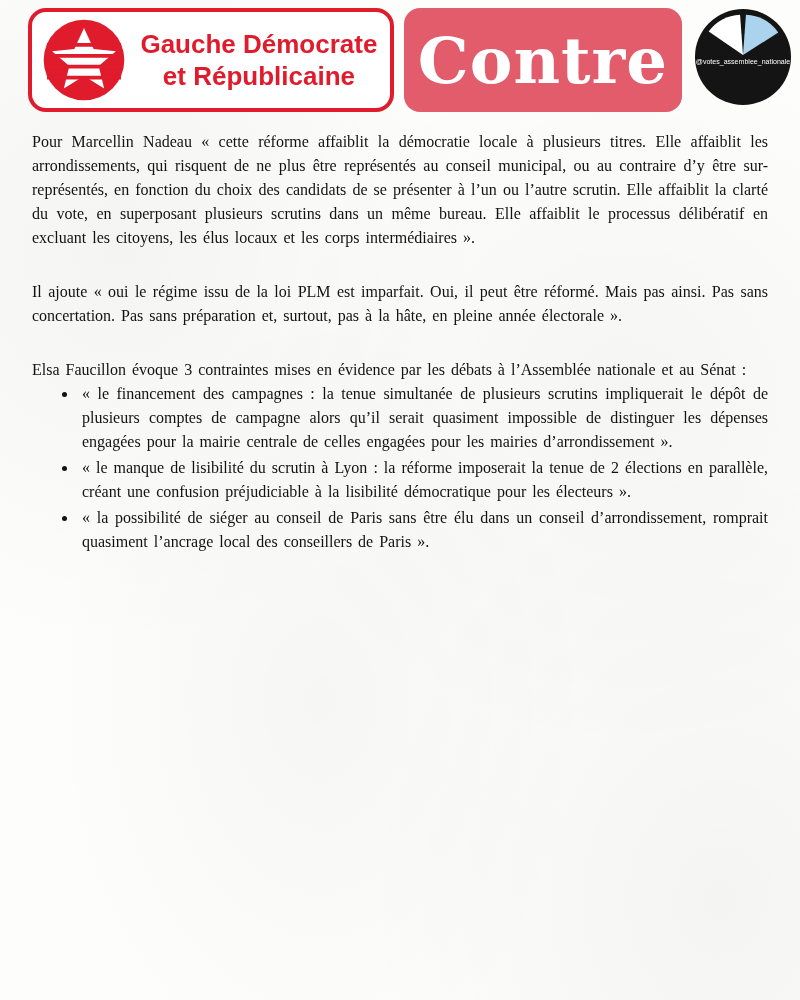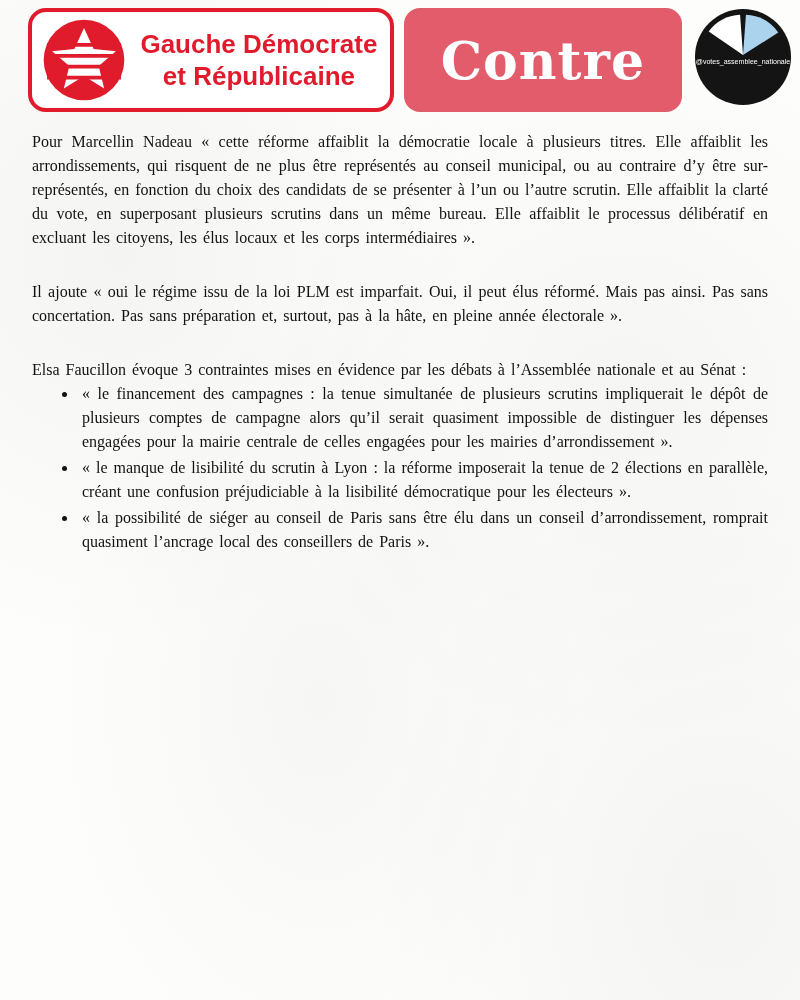--- a/index.html
+++ b/index.html
@@ -52,21 +52,21 @@
     box-sizing: border-box;
     background: #e25c6c;
     border-radius: 16px;
     display: flex;
     align-items: center;
     justify-content: center;
   }
   .position-badge .label {
     font-family: "DejaVu Serif", serif;
     font-weight: 700;
-    font-size: 52px;
+    font-size: 64px;
     color: #ffffff;
     letter-spacing: 1px;
   }
   .avatar {
     width: 98px;
     height: 98px;
     flex: 0 0 auto;
     margin-left: 2px;
   }
 
@@ -120,20 +120,20 @@
     <circle cx="50" cy="50" r="49" fill="#141414"></circle>
     <path d="M50,48 L15,24 A43 43 0 0 1 47,7 Z" fill="#ffffff"></path>
     <path d="M50,48 L53,7 A43 43 0 0 1 86,25 Z" fill="#abd3ee"></path>
     <text x="50" y="57" font-size="7.2" fill="#ffffff" text-anchor="middle" font-family="Liberation Sans, sans-serif">@votes_assemblee_nationale</text>
   </svg>
 
 </div>
 
 <div class="content">
   <p>Pour Marcellin Nadeau « cette réforme affaiblit la démocratie locale à plusieurs titres. Elle affaiblit les arrondissements, qui risquent de ne plus être représentés au conseil municipal, ou au contraire d’y être sur-représentés, en fonction du choix des candidats de se présenter à l’un ou l’autre scrutin. Elle affaiblit la clarté du vote, en superposant plusieurs scrutins dans un même bureau. Elle affaiblit le processus délibératif en excluant les citoyens, les élus locaux et les corps intermédiaires ».</p>
-  <p>Il ajoute « oui le régime issu de la loi PLM est imparfait. Oui, il peut élus réformé. Mais pas ainsi. Pas sans concertation. Pas sans préparation et, surtout, pas à la hâte, en pleine année électorale ».</p>
+  <p>Il ajoute « oui le régime issu de la loi PLM est imparfait. Oui, il peut être réformé. Mais pas ainsi. Pas sans concertation. Pas sans préparation et, surtout, pas à la hâte, en pleine année électorale ».</p>
   <p class="intro-list">Elsa Faucillon évoque 3 contraintes mises en évidence par les débats à l’Assemblée nationale et au Sénat :</p>
   <ul>
     <li>« le financement des campagnes : la tenue simultanée de plusieurs scrutins impliquerait le dépôt de plusieurs comptes de campagne alors qu’il serait quasiment impossible de distinguer les dépenses engagées pour la mairie centrale de celles engagées pour les mairies d’arrondissement ».</li>
     <li>« le manque de lisibilité du scrutin à Lyon : la réforme imposerait la tenue de 2 élections en parallèle, créant une confusion préjudiciable à la lisibilité démocratique pour les électeurs ».</li>
     <li>« la possibilité de siéger au conseil de Paris sans être élu dans un conseil d’arrondissement, romprait quasiment l’ancrage local des conseillers de Paris ».</li>
   </ul>
 </div>
 
 </body></html>

